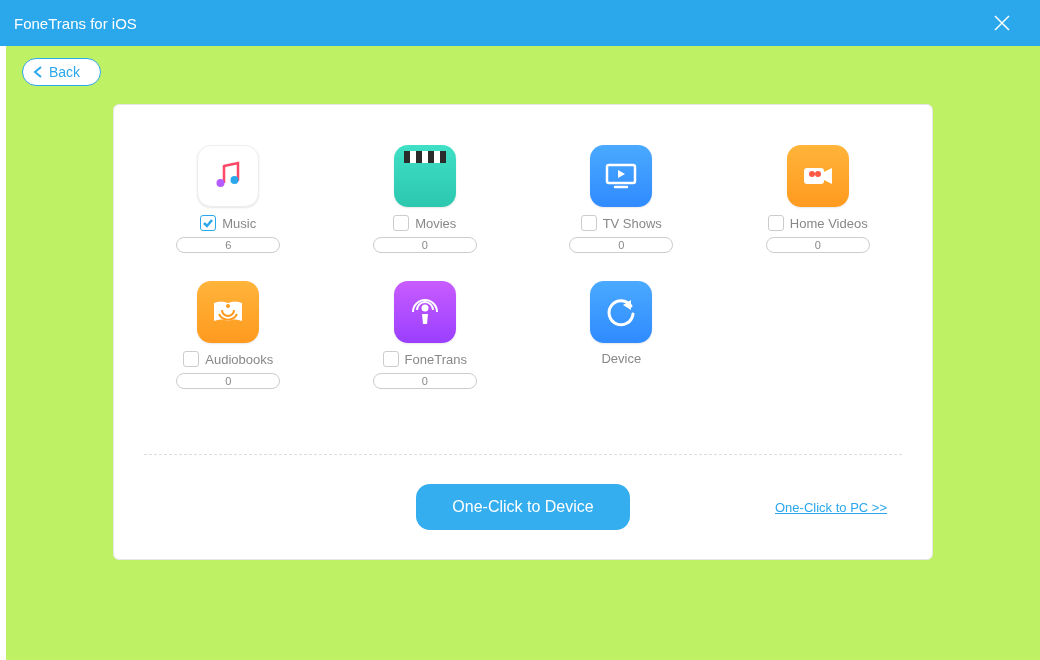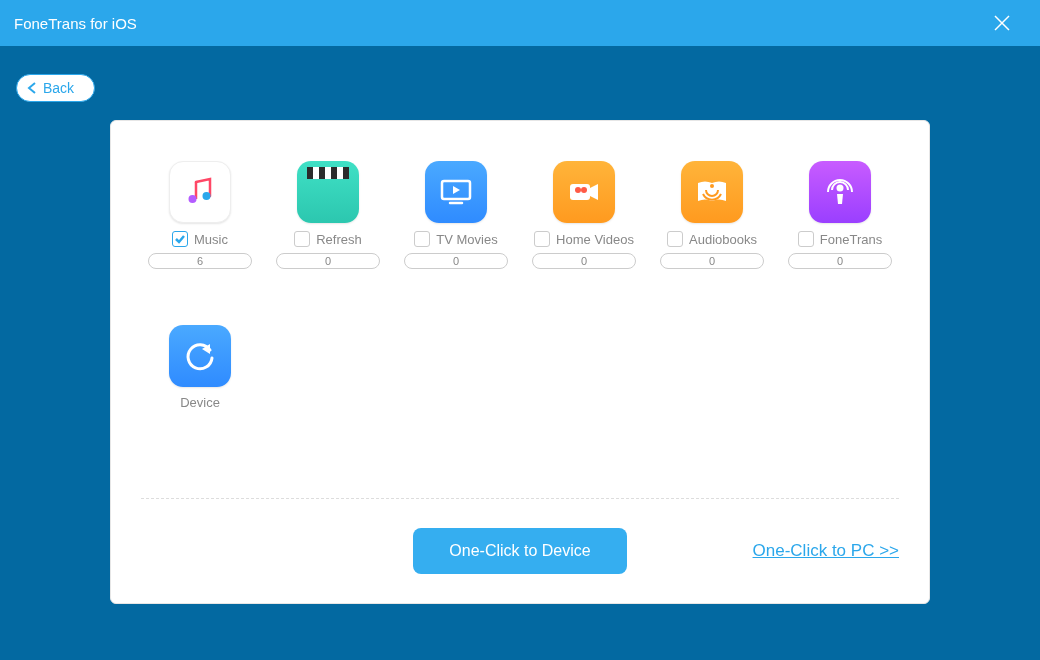--- a/index.html
+++ b/index.html
@@ -18,23 +18,24 @@
     color: #fff;
   }
   .titlebar .title { font-size: 15px; flex: 1; }
   .titlebar .close {
     width: 48px; height: 46px;
     display:flex; align-items:center; justify-content:center;
     cursor: pointer;
   }
   .titlebar .close svg { stroke:#fff; stroke-width:1.5; }
   .content {
-    padding: 26px 12px;
-    background:#0369a1;
+    padding: 10px 12px;
+    background:#bef264;
     height: calc(100% - 46px);
+    margin-left: 6px;
   }
   .back-btn {
     display:inline-flex; align-items:center;
     height: 28px;
     border: 1.5px solid #2ba7eb;
     border-radius: 14px;
     padding: 0 20px 0 10px;
     color:#2ba7eb;
     font-size:14px;
     cursor:pointer; background:#fff;
@@ -44,24 +45,25 @@
   .panel {
     width: 820px;
     margin: 8px auto 0 auto;
     background:#fff;
     border: 1px solid #e6e6e6;
     border-radius: 6px;
     padding: 40px 30px 24px 30px;
   }
   .grid {
     display: grid;
-    grid-template-columns: repeat(6, 1fr);
+    grid-template-columns: repeat(4, 1fr);
     row-gap: 56px;
     column-gap: 10px;
     justify-items:center;
+    gap:28px;
   }
   .item { display:flex; flex-direction:column; align-items:center; }
   .icon-frame {
     width: 62px; height: 62px;
     border-radius: 14px;
     display:flex; align-items:center; justify-content:center;
     box-shadow: 0 1px 2px rgba(0,0,0,0.1);
   }
   .icon-frame.white { background:#fff; border:1px solid #eee; }
   .label-row {
@@ -88,27 +90,27 @@
     border-top: 1px dashed #ddd;
     margin: 60px 0 24px 0;
   }
   .footer {
     position:relative;
     display:flex; justify-content:center; align-items:center;
     height: 56px;
   }
   .primary-btn {
     background:#35aef0; color:#fff;
-    border:none; border-radius:8px;
+    border:none; border-radius:14px;
     font-size:16px; padding: 14px 36px;
     cursor:pointer;
   }
   .pc-link {
-    position:absolute; right:0;
-    color:#2ba7eb; font-size:17px;
+    position:absolute; right:15px;
+    color:#2ba7eb; font-size:13px;
     text-decoration: underline;
     cursor:pointer;
   }
   
   .no-count-spacer { height:22px; margin-top:6px; }
 </style>
 </head>
 <body>
 
 <div class="titlebar">
@@ -159,38 +161,38 @@
             <rect x="10" y="6" width="6" height="12" fill="#2b2b2b"></rect>
             <rect x="22" y="6" width="6" height="12" fill="#2b2b2b"></rect>
             <rect x="34" y="6" width="6" height="12" fill="#2b2b2b"></rect>
             <rect x="46" y="6" width="6" height="12" fill="#2b2b2b"></rect>
           </svg>
         </div>
         <div class="label-row">
           <span class="chk">
             
           </span>
-          <span>Refresh</span>
+          <span>Movies</span>
         </div>
         <div class="count">0</div>
       </div>
 
       <div class="item">
         <div class="icon-frame" style="background:linear-gradient(#4aa9ff,#2f8bff);">
           <svg width="40" height="40" viewBox="0 0 40 40">
             <rect x="6" y="9" width="28" height="18" rx="2" stroke="#fff" stroke-width="2.5" fill="none"></rect>
             <polygon points="17,14 17,22 24,18" fill="#fff"></polygon>
             <line x1="14" y1="31" x2="26" y2="31" stroke="#fff" stroke-width="2.5" stroke-linecap="round"></line>
           </svg>
         </div>
         <div class="label-row">
           <span class="chk">
             
           </span>
-          <span>TV Movies</span>
+          <span>TV Shows</span>
         </div>
         <div class="count">0</div>
       </div>
 
       <div class="item">
         <div class="icon-frame" style="background:linear-gradient(#ffb43a,#ff9a1f);">
           <svg width="40" height="40" viewBox="0 0 40 40">
             <rect x="6" y="12" width="20" height="16" rx="3" fill="#fff"></rect>
             <polygon points="26,16 34,12 34,28 26,24" fill="#fff"></polygon>
             <circle cx="14" cy="18" r="3" fill="#ff5a46"></circle>

